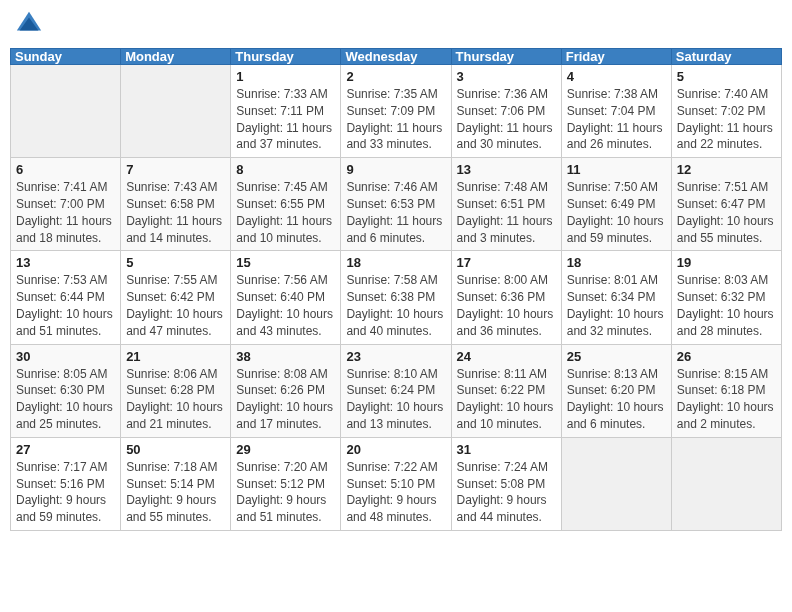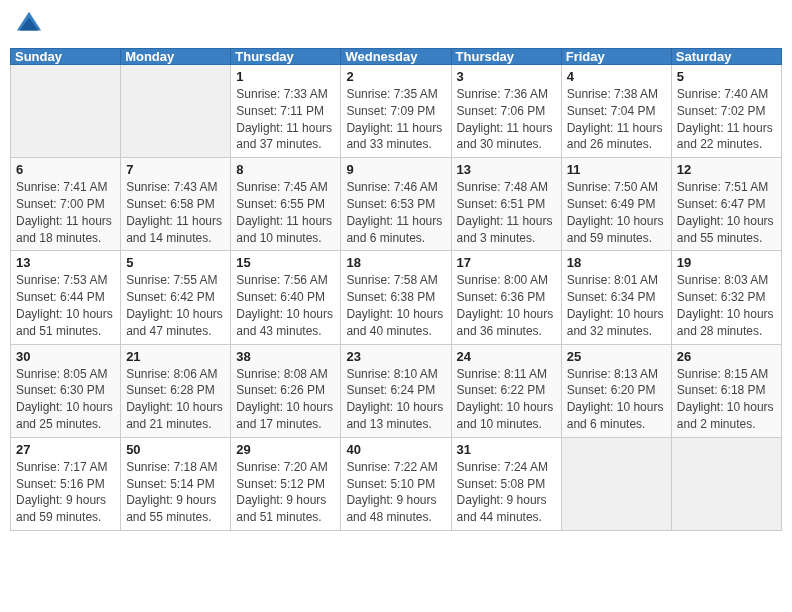--- a/index.html
+++ b/index.html
@@ -222,21 +222,21 @@
       </td>
         <td>
         <span class="day-number">50</span>
         <span class="day-info">Sunrise: 7:18 AM<br>Sunset: 5:14 PM<br>Daylight: 9 hours and 55 minutes.</span>
       </td>
         <td>
         <span class="day-number">29</span>
         <span class="day-info">Sunrise: 7:20 AM<br>Sunset: 5:12 PM<br>Daylight: 9 hours and 51 minutes.</span>
       </td>
         <td>
-        <span class="day-number">40</span>
+        <span class="day-number">20</span>
         <span class="day-info">Sunrise: 7:22 AM<br>Sunset: 5:10 PM<br>Daylight: 9 hours and 48 minutes.</span>
       </td>
         <td>
         <span class="day-number">31</span>
         <span class="day-info">Sunrise: 7:24 AM<br>Sunset: 5:08 PM<br>Daylight: 9 hours and 44 minutes.</span>
       </td>
         <td class="empty"></td>
         <td class="empty"></td>
       </tr>
     </tbody>

